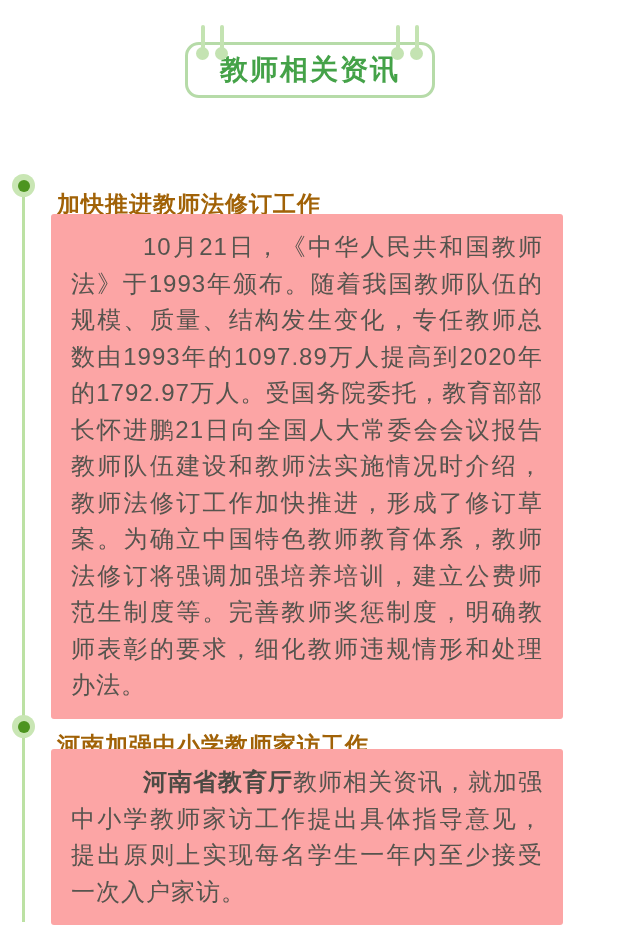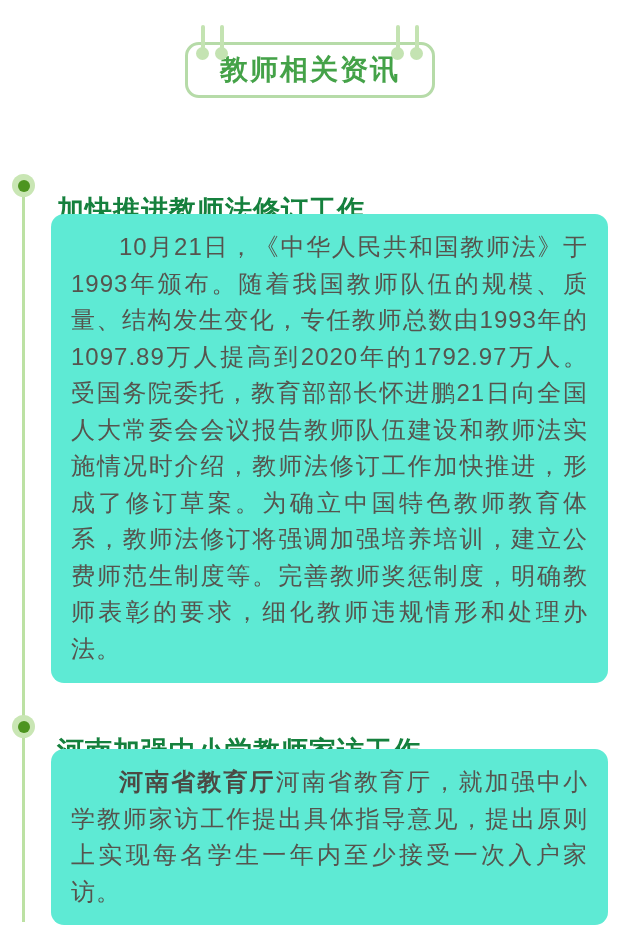--- a/index.html
+++ b/index.html
@@ -77,51 +77,51 @@
     border-radius: 50%;
     background: #4c941f;
   }
   .bullet-1 { top: 174px; }
   .bullet-2 { top: 715px; }
 
   
   .section-title {
     position: absolute;
     left: 57px;
-    font-size: 27px;
+    font-size: 23px;
     font-weight: bold;
-    color: #15803d;
+    color: #a16207;
     letter-spacing: 1px;
     white-space: nowrap;
   }
   .title-1 { top: 170px; }
   .title-2 { top: 711px; }
 
   
   .body-box {
     position: absolute;
     left: 51px;
-    width: 557px;
-    background: #5eead4;
-    border-radius: 13px;
+    width: 512px;
+    background: #fca5a5;
+    border-radius: 3px;
     box-sizing: border-box;
     padding: 15px 20px;
   }
   .box-1 { top: 214px; min-height: 469px; }
   .box-2 { top: 749px; min-height: 171px; }
   .body-box p {
     margin: 0;
     font-size: 24px;
     line-height: 36.5px;
     letter-spacing: 1px;
     color: #56544e;
     text-align: justify;
     text-indent: 2em;
   }
-  .body-box p b { font-weight: bold; color: #4c4a44; }
+  .body-box p b { font-weight: bold; color: #4c4a44; margin-left: 24px; }
 </style>
 </head>
 <body>
 
 <div class="page">
 
   <div class="badge-wrap">
     <span class="pin-line pl1"></span>
     <span class="pin-line pl2"></span>
     <span class="pin-line pl3"></span>
@@ -143,16 +143,16 @@
   <h2 class="section-title title-1">加快推进教师法修订工作</h2>
   <div class="body-box box-1">
     <p><b></b><span>10月21日，《中华人民共和国教师法》于1993年颁布。随着我国教师队伍的规模、质量、结构发生变化，专任教师总数由1993年的1097.89万人提高到2020年的1792.97万人。受国务院委托，教育部部长怀进鹏21日向全国人大常委会会议报告教师队伍建设和教师法实施情况时介绍，教师法修订工作加快推进，形成了修订草案。为确立中国特色教师教育体系，教师法修订将强调加强培养培训，建立公费师范生制度等。完善教师奖惩制度，明确教师表彰的要求，细化教师违规情形和处理办法。</span></p>
   </div>
 
   <div class="bullet bullet-2">
     <span class="bullet-inner"></span>
   </div>
   <h2 class="section-title title-2">河南加强中小学教师家访工作</h2>
   <div class="body-box box-2">
-    <p><b>河南省教育厅</b><span>河南省教育厅，就加强中小学教师家访工作提出具体指导意见，提出原则上实现每名学生一年内至少接受一次入户家访。</span></p>
+    <p><b>河南省教育厅</b><span>教师相关资讯，就加强中小学教师家访工作提出具体指导意见，提出原则上实现每名学生一年内至少接受一次入户家访。</span></p>
   </div>
 
 </div>
 
 </body></html>

